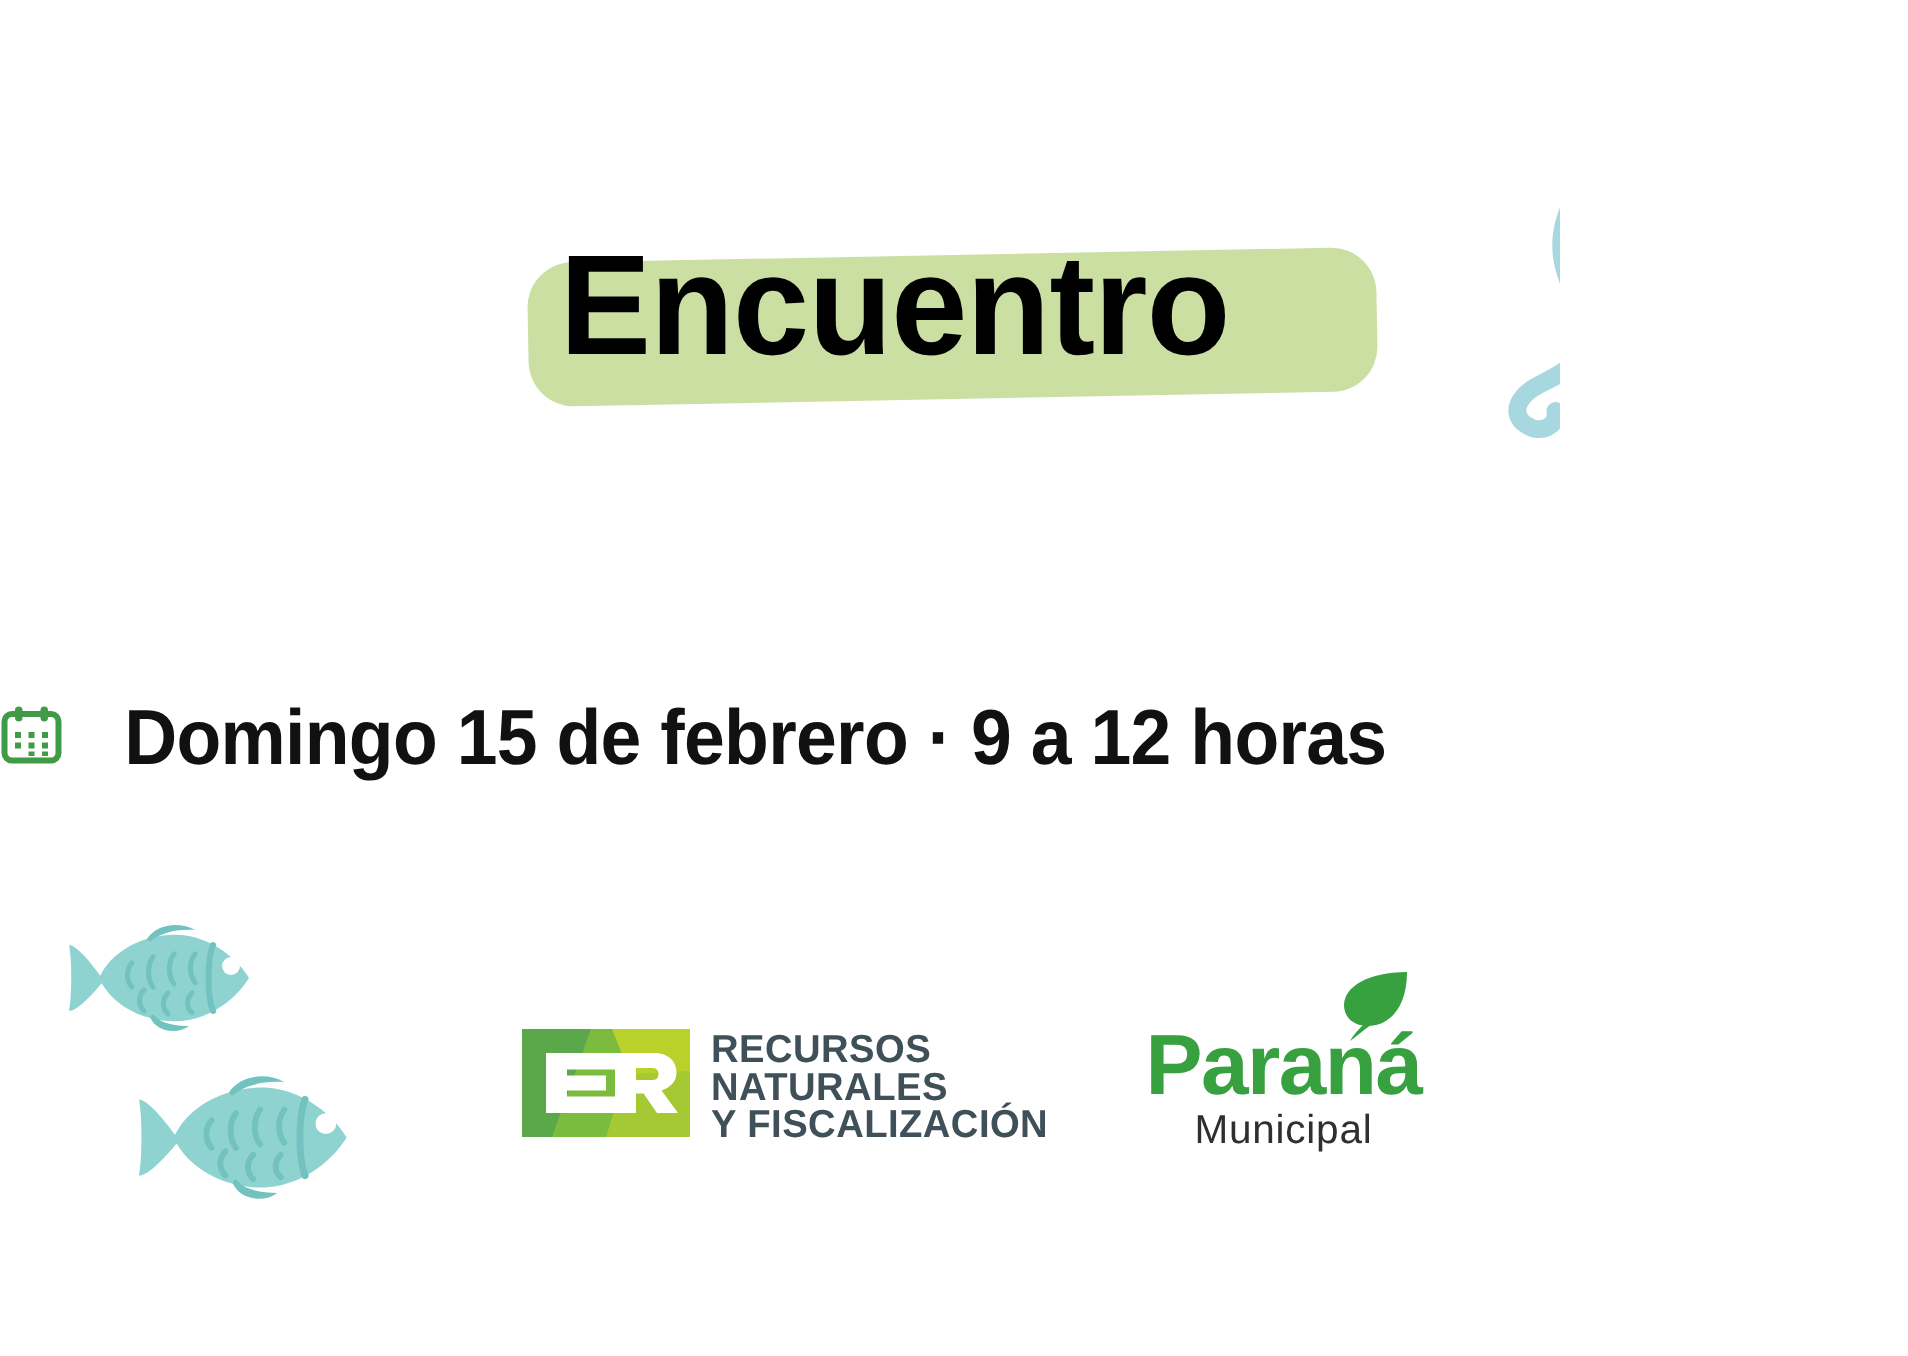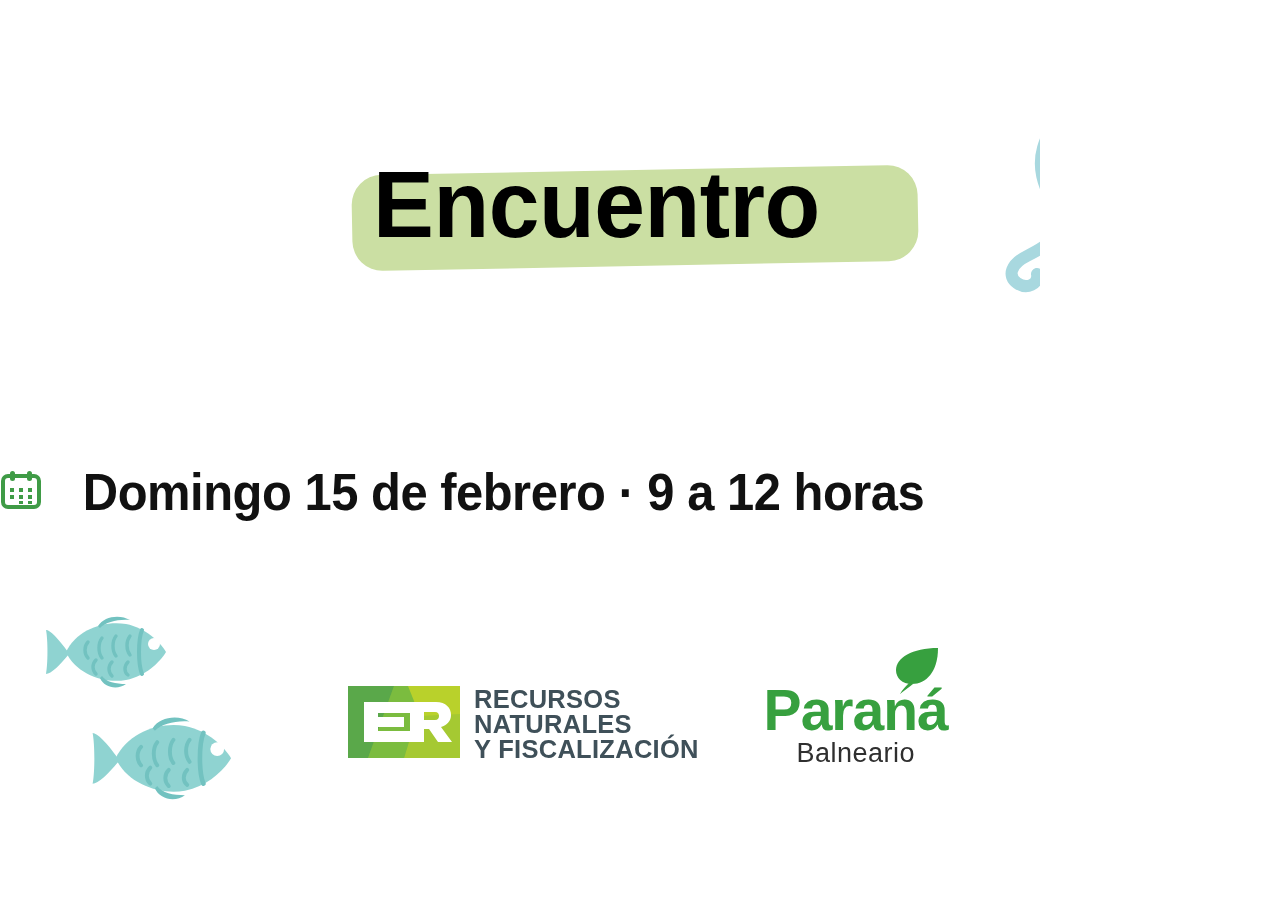--- a/index.html
+++ b/index.html
@@ -304,18 +304,18 @@
 
     <div class="logo-parana">
       <span class="parana-leaf">
         <svg width="54" height="52" viewBox="0 0 54 52" xmlns="http://www.w3.org/2000/svg">
           <path d="M50 6 C 50 30, 38 42, 24 42 C 14 42, 8 36, 8 28
                    C 8 16, 24 6, 50 6 Z" fill="#37a03f"></path>
           <path d="M22 40 C 18 44, 14 48, 12 52 C 16 49, 21 45, 25 42 Z" fill="#37a03f"></path>
         </svg>
       </span>
       <div class="parana-word">Paraná</div>
-      <div class="parana-sub">Balneario</div>
+      <div class="parana-sub">Municipal</div>
     </div>
 
   </div>
 
 </div>
 
 </body></html>

